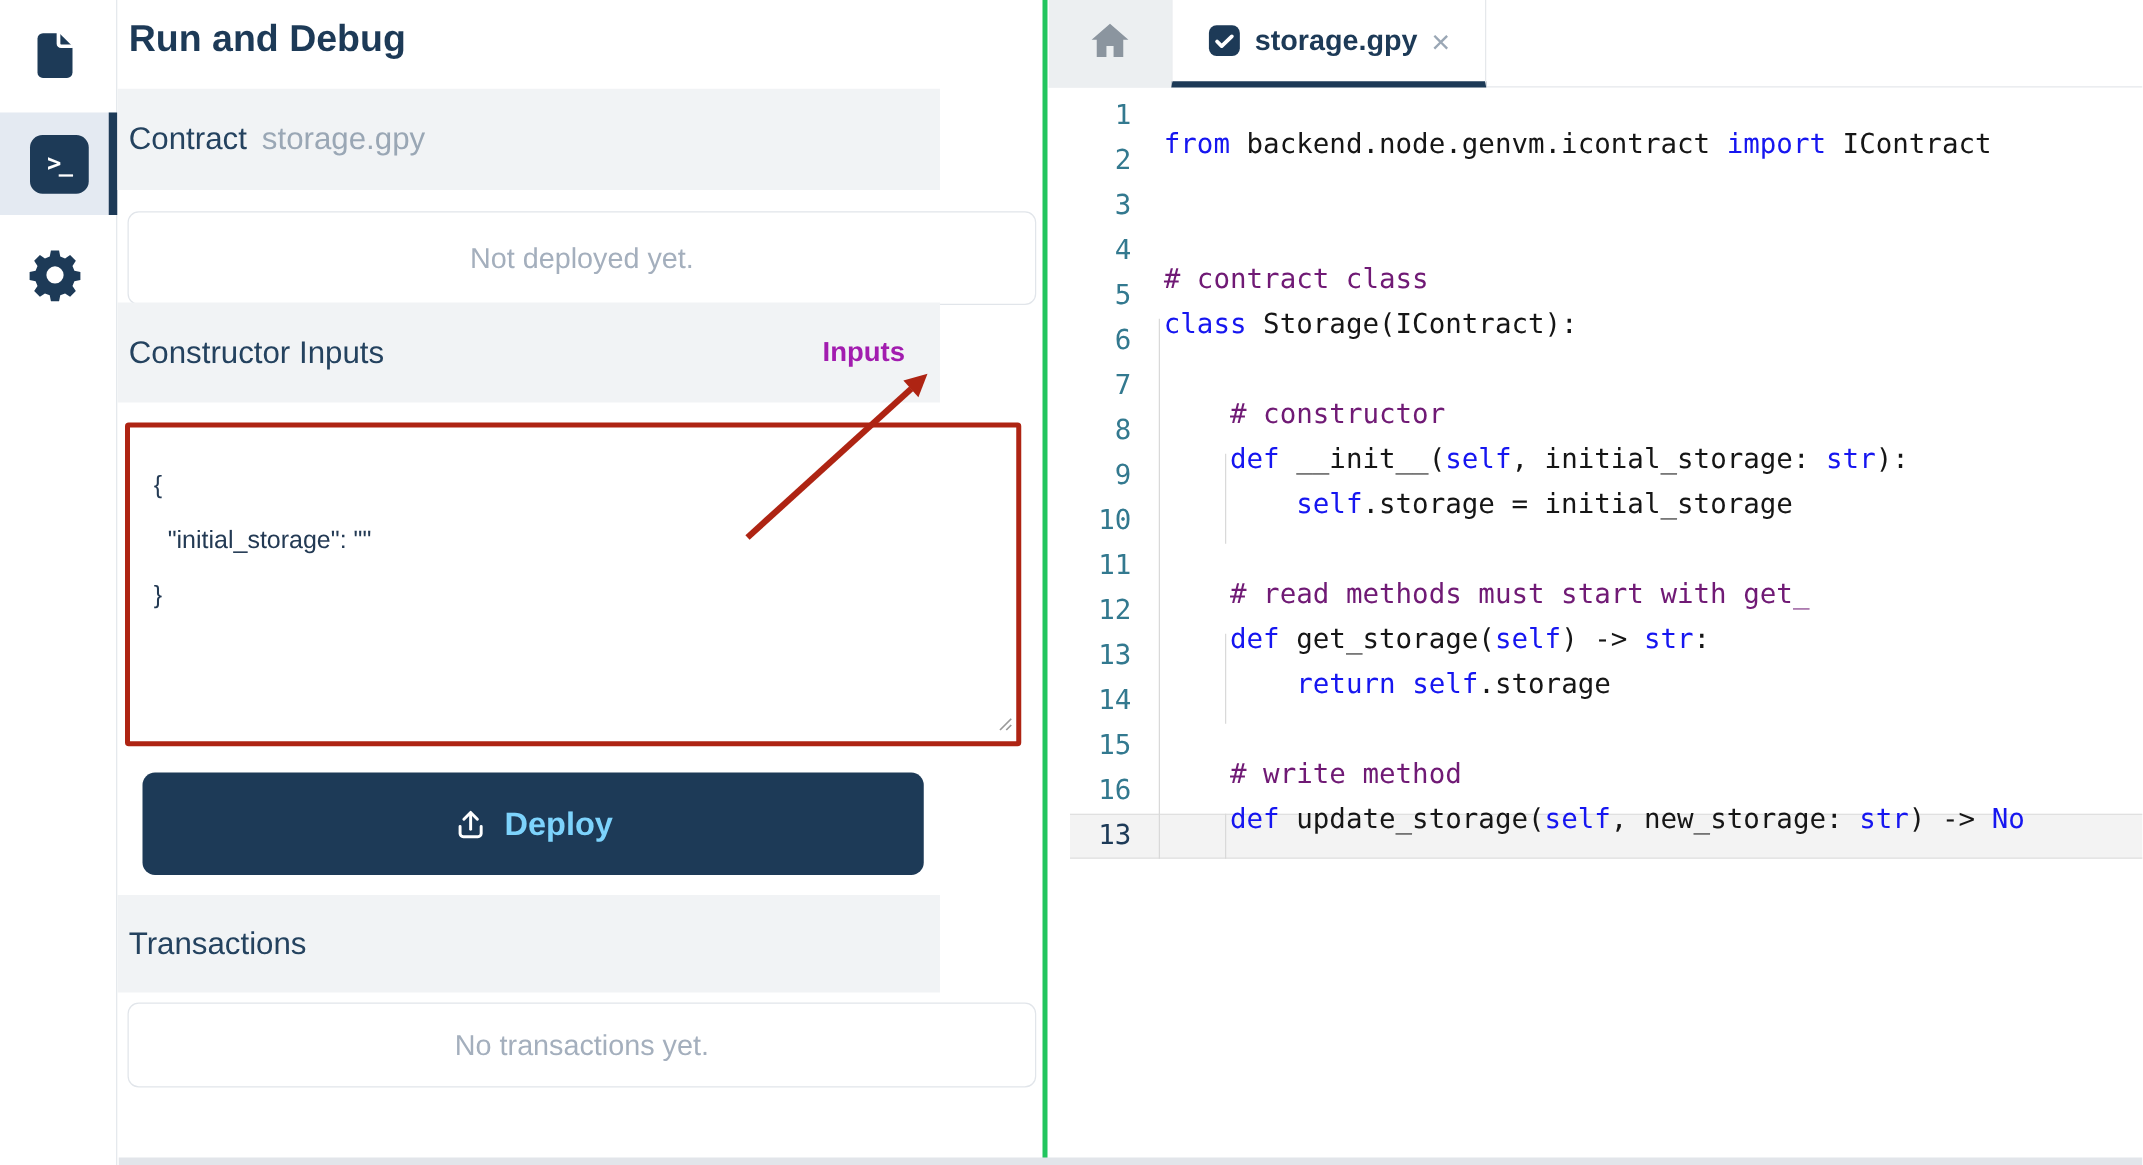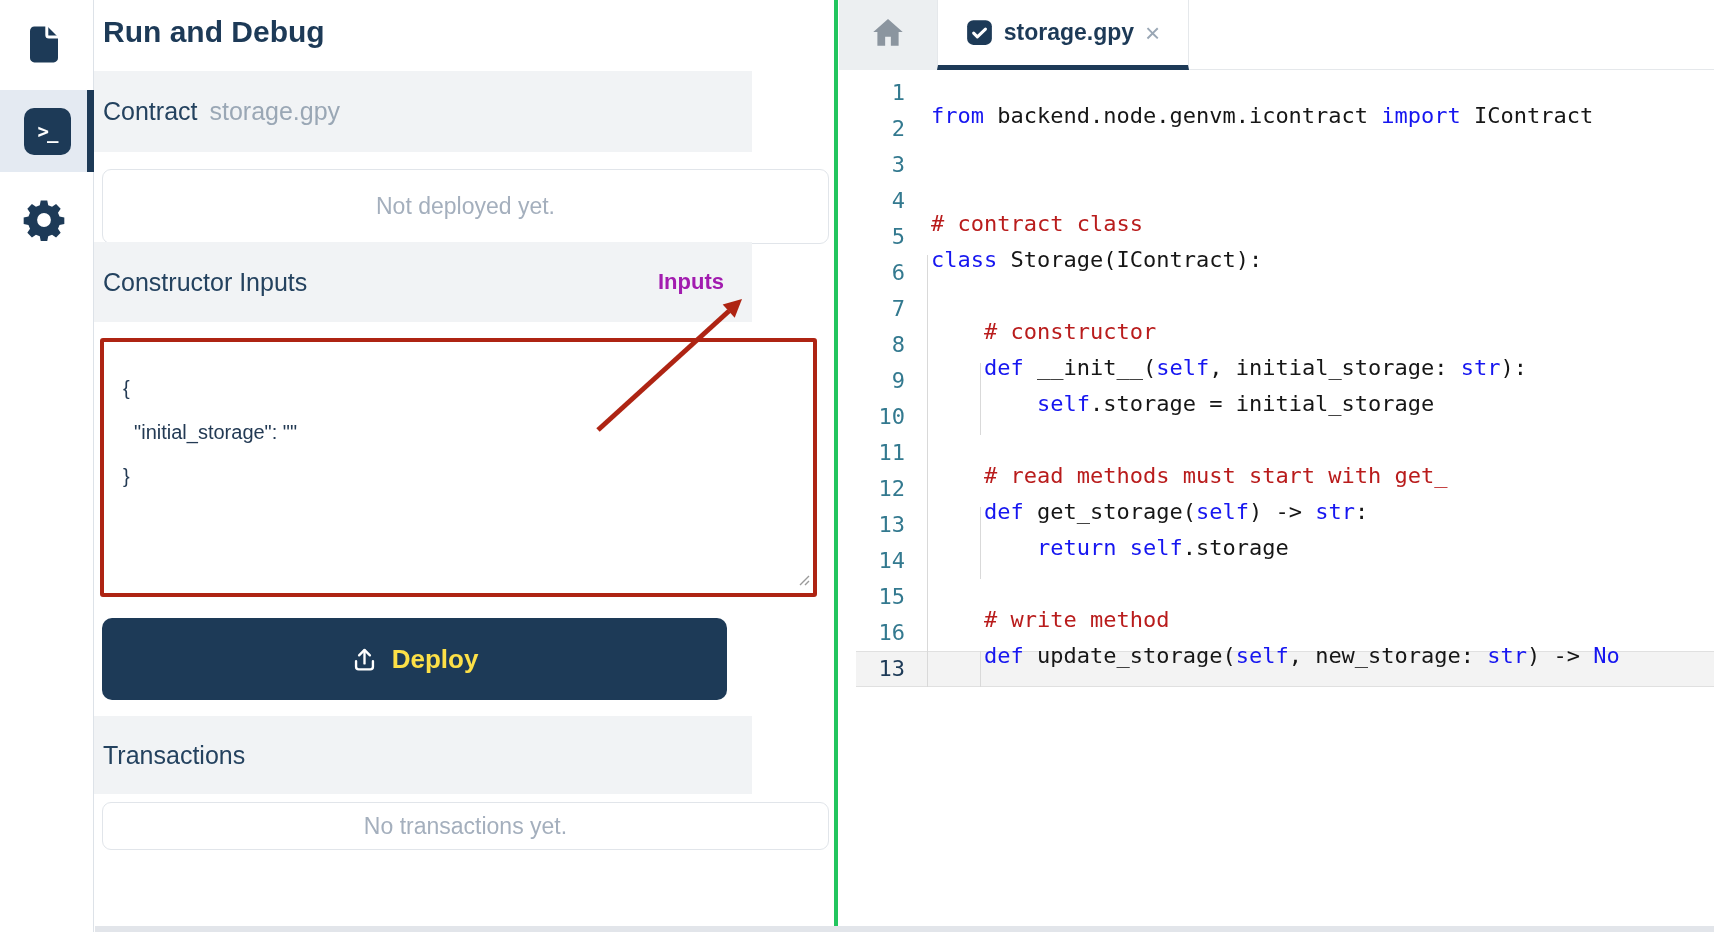--- a/index.html
+++ b/index.html
@@ -27,27 +27,27 @@
           padding:0 28px 0 9px; }
   .band-label { font-size:25px; font-weight:500; color:#24425f; }
   .band-sub { font-size:25px; color:#9aa7b5; margin-left:12px; }
   .band-contract { top:71px; height:81px; }
   .band-ctor { top:242px; height:80px; justify-content:space-between; }
   .band-tx { top:716px; height:78px; }
   .inputs-label { font-size:22px; font-weight:bold; color:#a21caf; cursor:pointer; }
   .empty-box { position:absolute; left:8px; width:727px; border:1px solid #e1e5ea; border-radius:9px;
                display:flex; align-items:center; justify-content:center; font-size:23px; color:#a4afbd; background:#fff; }
   .box-deploy-state { top:169px; height:75px; }
-  .box-tx { top:802px; height:48px; }
+  .box-tx { top:802px; height:68px; }
   .json-editor { position:absolute; left:6px; top:338px; width:717px; height:259px; background:#fff;
                  border:4px solid #ae2413; border-radius:3px; padding:24px 0 0 19px; cursor:text; z-index:1; }
   .json-line { font-size:20px; line-height:44px; color:#233a54; white-space:pre; }
   .grip { position:absolute; right:2px; bottom:2px; }
-  .deploy { position:absolute; left:8px; top:618px; width:625px; height:82px; background:#1d3a57; border:none;
-            border-radius:10px; color:#fde047; font-size:26px; font-weight:bold; font-family:"Liberation Sans",sans-serif;
+  .deploy { position:absolute; left:20px; top:618px; width:625px; height:82px; background:#1d3a57; border:none;
+            border-radius:10px; color:#7dd3fc; font-size:26px; font-weight:bold; font-family:"Liberation Sans",sans-serif;
             display:flex; align-items:center; justify-content:center; gap:14px; cursor:pointer; }
 
   .annot { position:absolute; left:0; top:0; width:1714px; height:932px; pointer-events:none; z-index:5; }
 
   
   .editor { position:absolute; left:839px; top:0; width:875px; height:932px; background:#fff; }
   .tabbar { position:absolute; left:0; top:0; width:875px; height:70px; border-bottom:1px solid #e5e8eb; background:#fff; }
   .home-btn { position:absolute; left:0; top:0; width:98px; height:70px; background:#eceff1;
               display:flex; align-items:center; justify-content:center; cursor:pointer; }
   .tab { position:absolute; left:98px; top:0; height:70px; width:252px; background:#fff;
@@ -59,21 +59,21 @@
   .code-area { position:absolute; left:0; top:75px; width:875px; height:857px;
                font-family:"DejaVu Sans Mono",monospace; font-size:22px; }
   .cur-line { position:absolute; left:17px; right:0; top:576px; height:36px; background:#f3f3f3;
               border-top:1px solid #e0e0e0; border-bottom:1px solid #e0e0e0; }
   .gutter { position:absolute; left:0; top:0; width:66px; }
   .gutter .ln { height:36px; line-height:36px; text-align:right; color:#33798f; font-size:22px; }
   .gutter .ln.active { color:#1d3a57; }
   .code-lines { position:absolute; left:92px; top:0; width:690px; overflow:hidden;margin-top:23px; }
   .code-line { height:36px; line-height:36px; white-space:pre; color:#161616; }
   .tok-k { color:#1616f0; }
-  .tok-c { color:#b91c1c; }
+  .tok-c { color:#701a75; }
   .guide { position:absolute; width:1px; background:#d9d9d9; }
   .g1 { left:88px; top:180px; height:432px; }
   .g2a { left:141px; top:288px; height:72px; }
   .g2b { left:141px; top:432px; height:72px; }
   .g2c { left:141px; top:576px; height:36px; }
 
   .hscrollbar { position:absolute; left:95px; right:0; bottom:0; height:6px; background:#e2e5ea; }
 </style>
 </head>
 <body>

